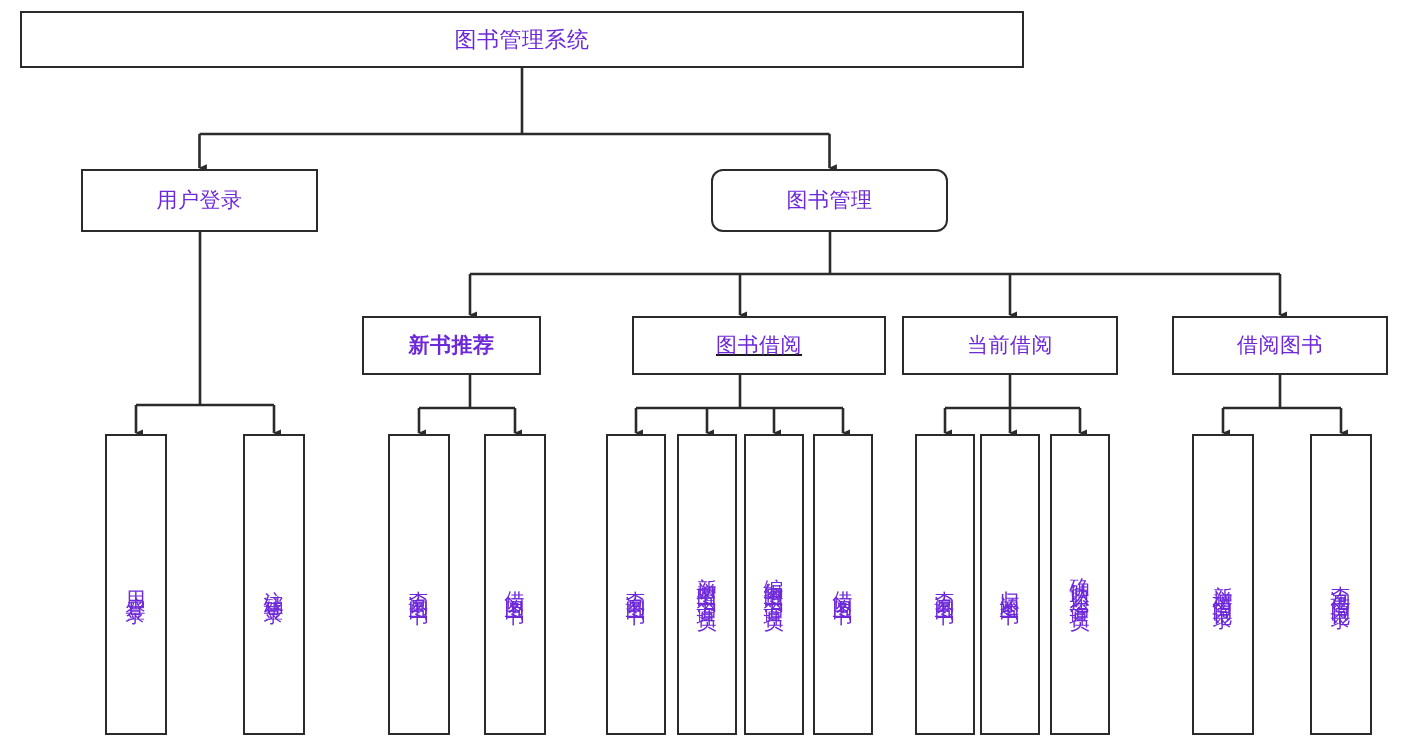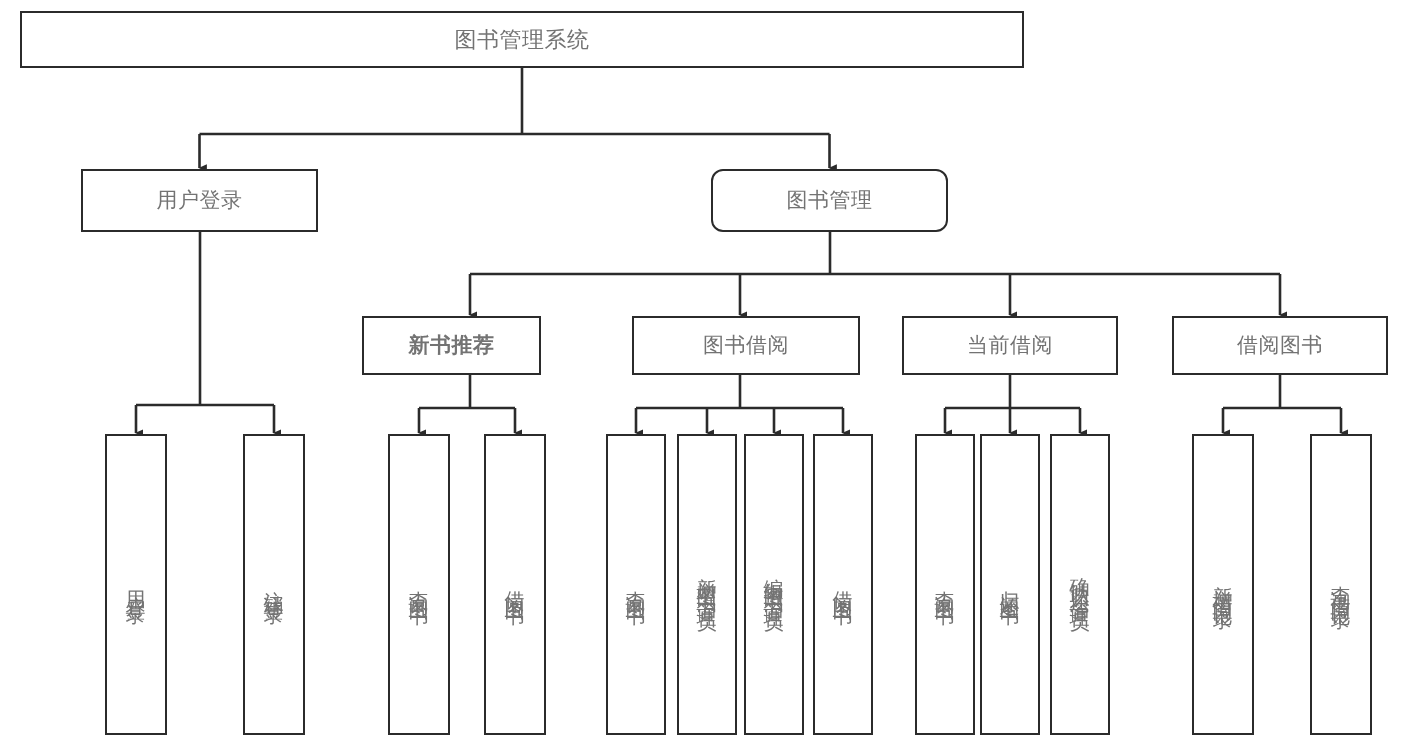--- a/index.html
+++ b/index.html
@@ -33,21 +33,21 @@
     background: #ffffff;
     border: 2px solid #2b2b2b;
     display: flex;
     align-items: center;
     justify-content: center;
     z-index: 2;
   }
   .node .label {
     display: block;
     text-align: center;
-    color: #737373;
+    color: #6d28d9;
     letter-spacing: 0.5px;
     line-height: 1.16;
     white-space: nowrap;
   }
   .node.horizontal .label {
     font-size: 21px;
   }
   .node.root .label {
     font-size: 22px;
   }
@@ -126,21 +126,21 @@
       </div>
       <div class="node horizontal" style="left: 81px; top: 169px; width: 237px; height: 63px;">
         <span class="label">用户登录</span>
       </div>
       <div class="node horizontal" style="left: 711px; top: 169px; width: 237px; height: 63px; border-radius: 12px;">
         <span class="label">图书管理</span>
       </div>
       <div class="node horizontal" style="left: 362px; top: 316px; width: 179px; height: 59px; font-weight: bold;">
         <span class="label">新书推荐</span>
       </div>
-      <div class="node horizontal" style="left: 632px; top: 316px; width: 228px; height: 59px;">
+      <div class="node horizontal" style="left: 632px; top: 316px; width: 254px; height: 59px; text-decoration: underline;">
         <span class="label">图书借阅</span>
       </div>
       <div class="node horizontal" style="left: 902px; top: 316px; width: 216px; height: 59px;">
         <span class="label">当前借阅</span>
       </div>
       <div class="node horizontal" style="left: 1172px; top: 316px; width: 216px; height: 59px;">
         <span class="label">借阅图书</span>
       </div>
       <div class="node vertical" style="left: 105px; top: 434px; width: 62px; height: 301px;">
         <span class="label">用户登录</span>

